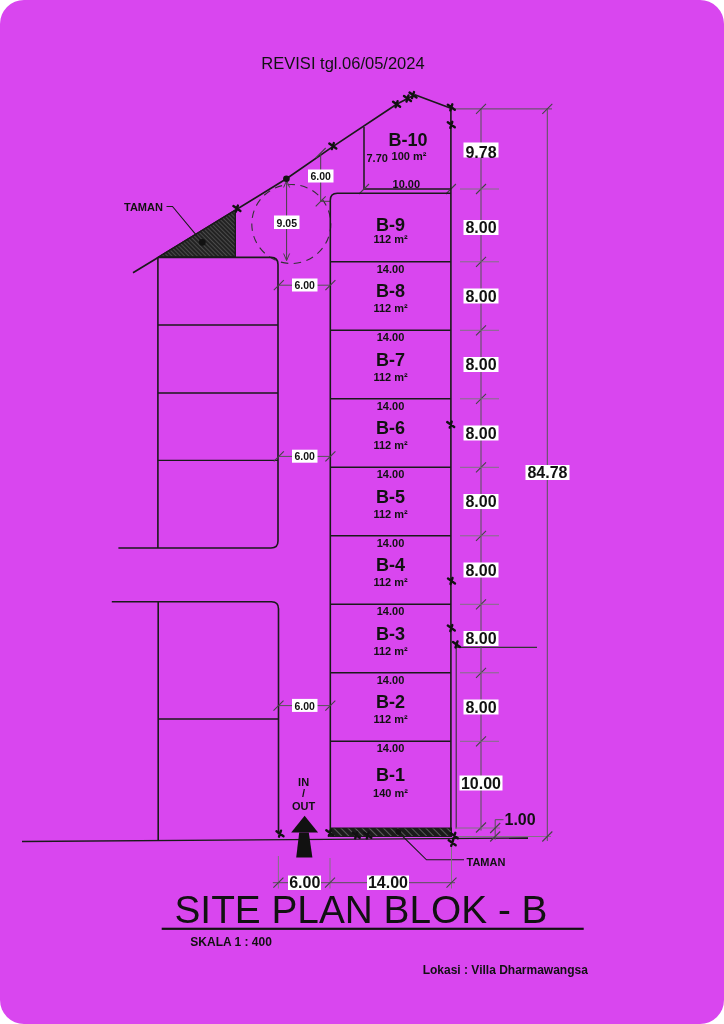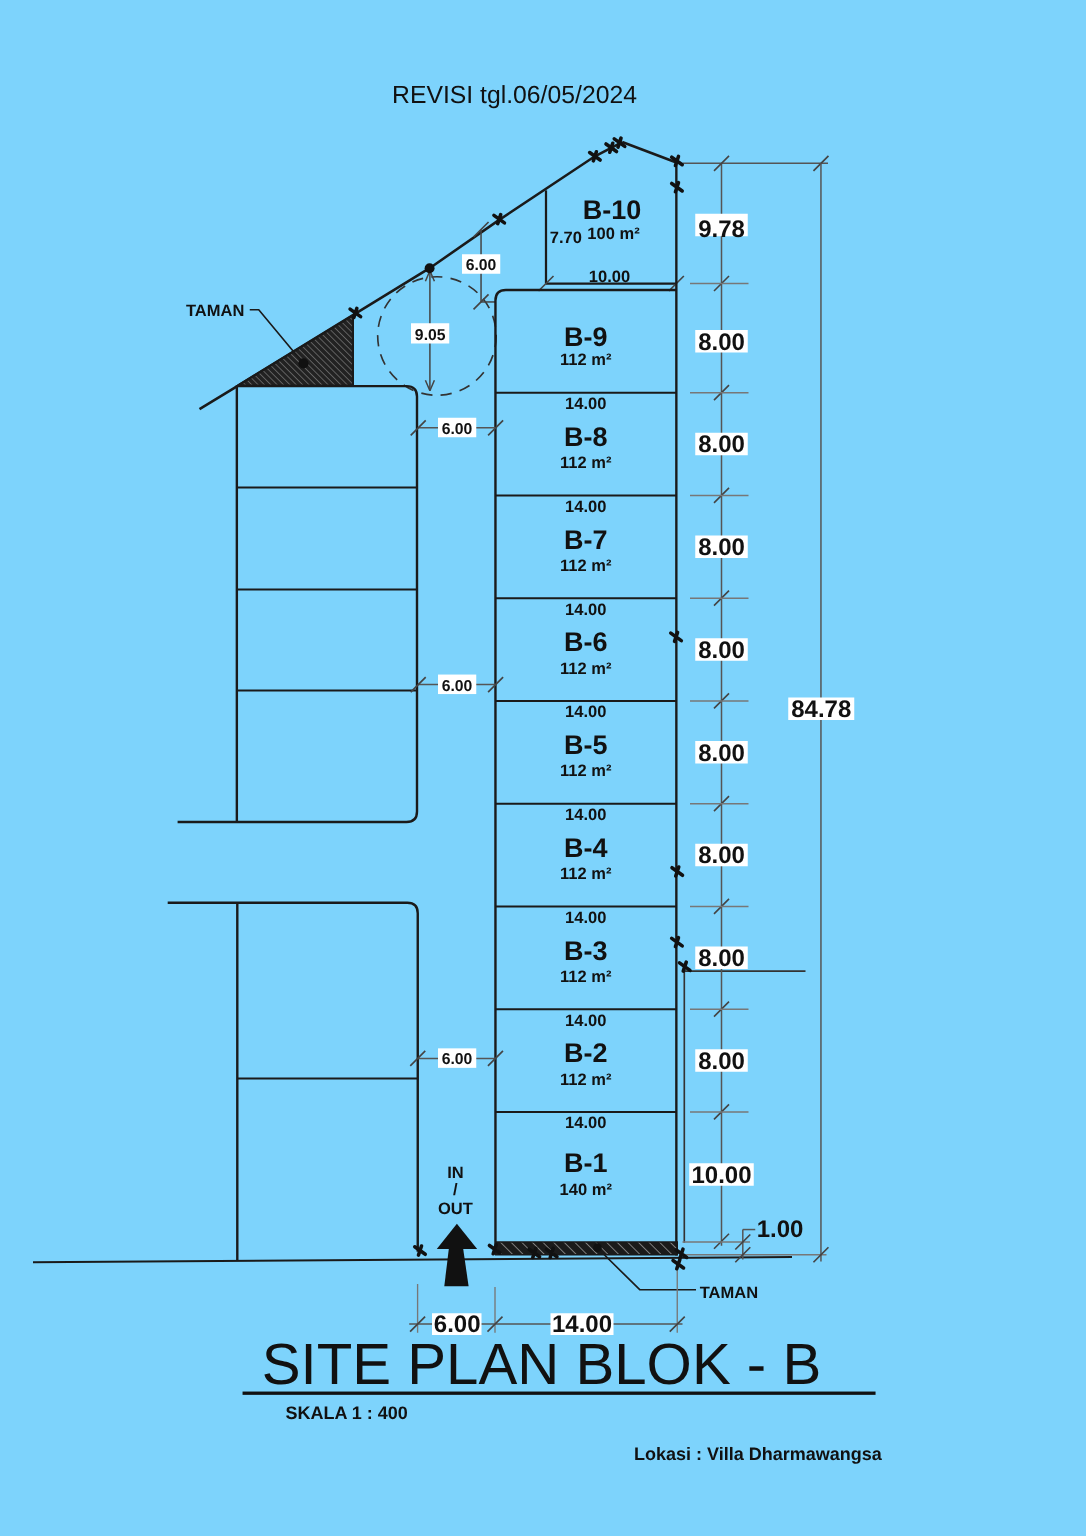--- a/index.html
+++ b/index.html
@@ -1,16 +1,16 @@
 <!DOCTYPE html>
 <html><head>
 <meta charset="utf-8">
 <style>
   html,body{margin:0;padding:0;background:#ffffff;}
-  .page{width:724px;height:1024px;position:relative;background:#7dd3fc;overflow:hidden;}
+  .page{width:724px;height:1024px;position:relative;background:#d946ef;overflow:hidden;border-radius:24px;}
   svg{position:absolute;top:0;left:0;}
   text{font-family:"Liberation Sans",sans-serif;fill:#111;}
 </style>
 </head>
 <body>
 <div class="page">
 <svg width="724" height="1024" viewBox="0 0 724 1024">
 <defs>
   <pattern id="hatchT" patternUnits="userSpaceOnUse" width="3" height="3" patternTransform="rotate(-45)">
     <rect width="3" height="3" fill="#222222"></rect>

